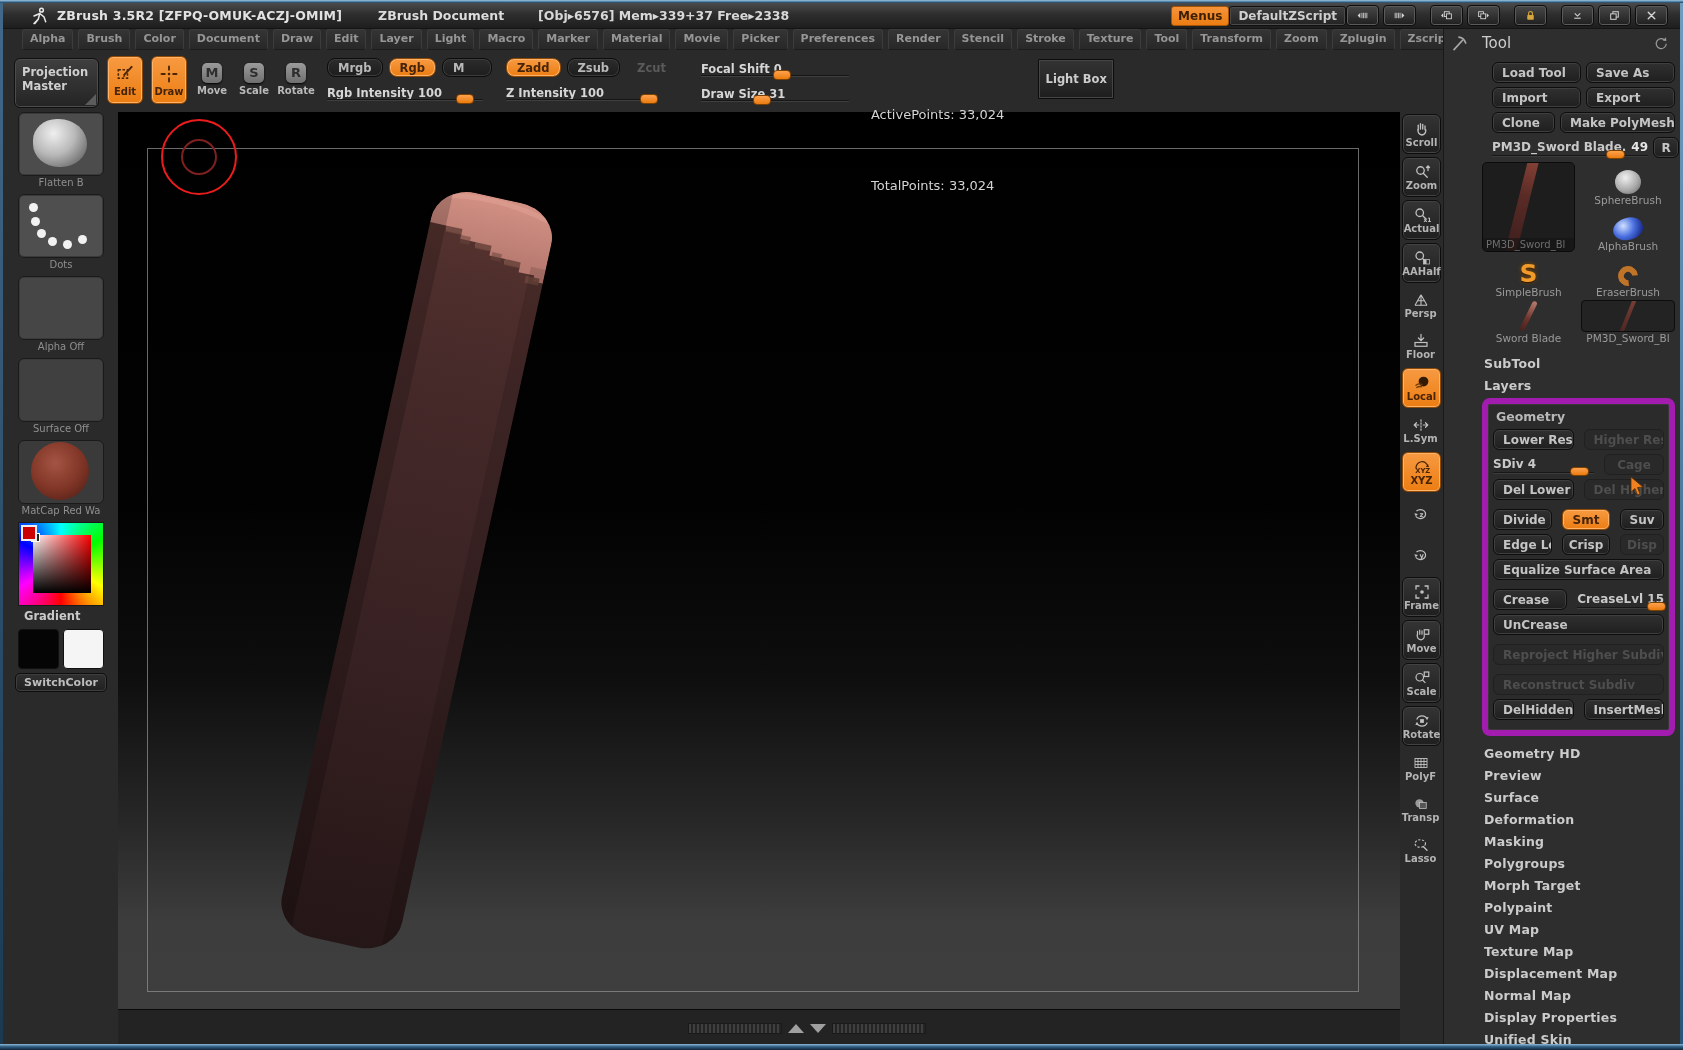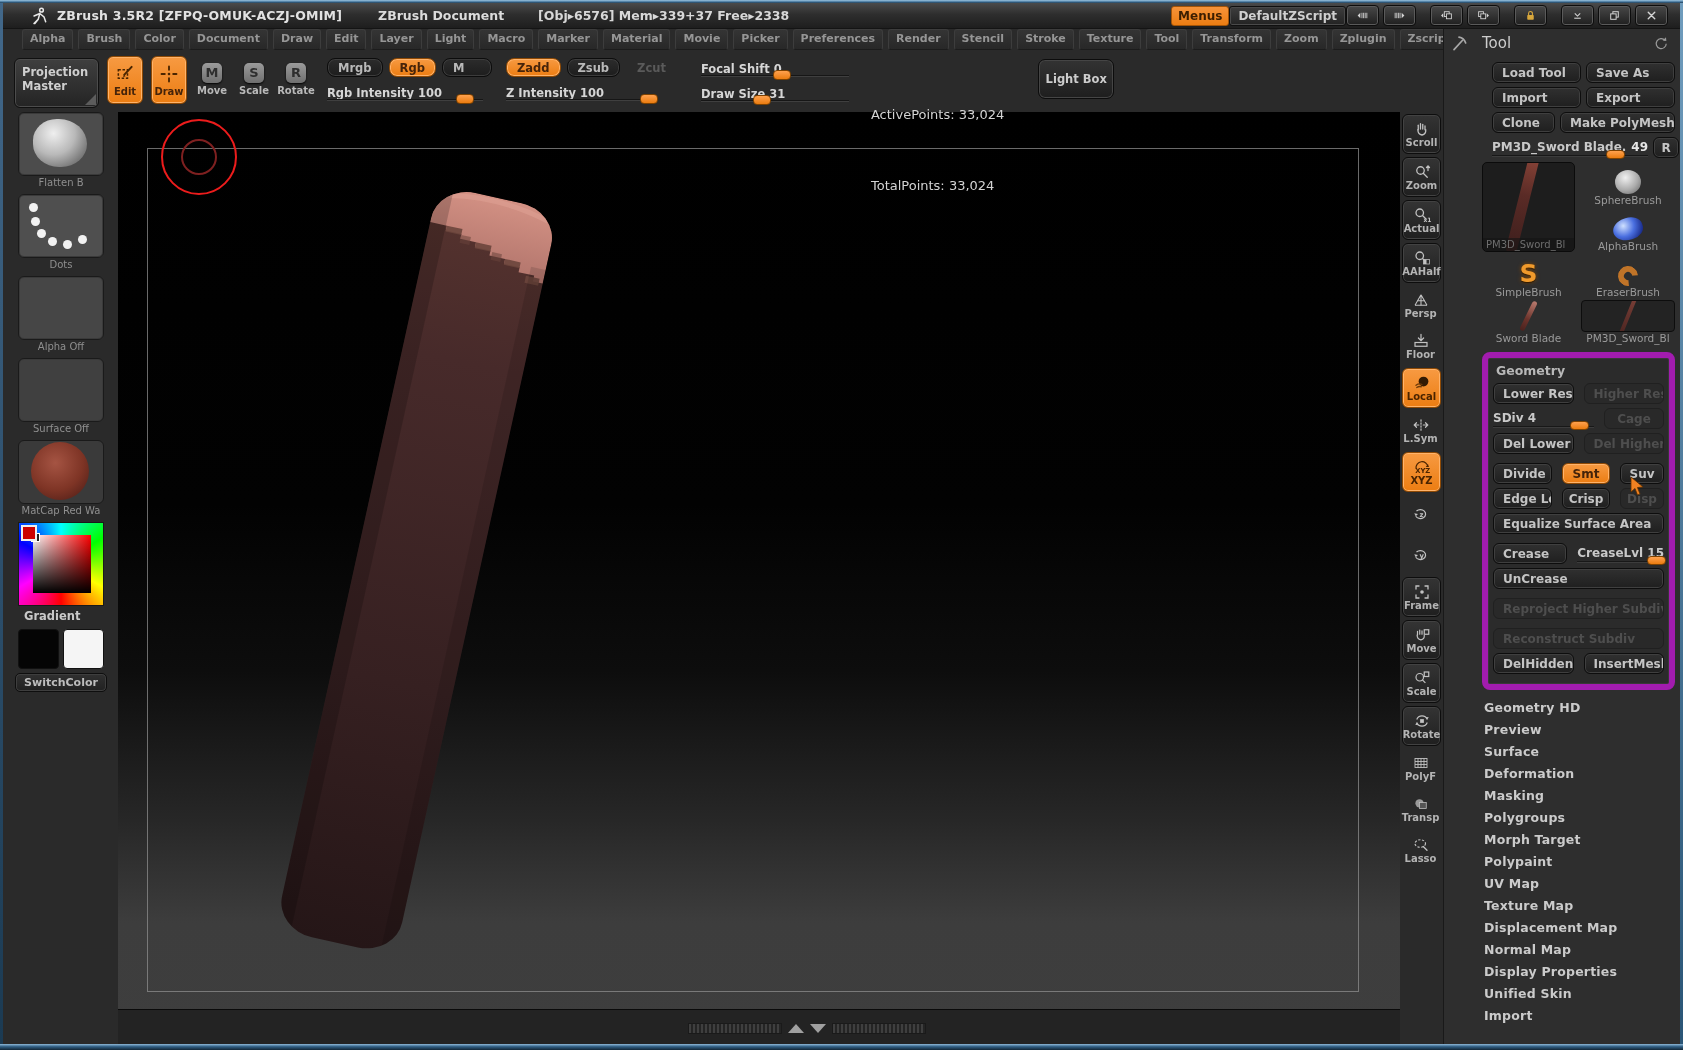--- a/index.html
+++ b/index.html
@@ -69,21 +69,21 @@
   .zslider .lab{font-size:11.5px;font-weight:bold;color:#d6d6d6;white-space:nowrap;}
   .zslider .track{position:absolute;left:0;right:0;bottom:2px;height:1px;background:#161616;box-shadow:0 1px 0 #3f3f3f;}
   .zslider .knob{position:absolute;bottom:-2px;width:16px;height:8px;border-radius:4px;
     background:linear-gradient(180deg,#ffa14e,#ea7c10);border:1px solid #7e4200;}
   .rgbint{width:156px;} .rgbint .knob{left:83%;}
   .zint{width:152px;}  .zint .knob{left:88%;}
   .focal{width:148px;} .focal .knob{left:49%;}
   .dsize{width:148px;} .dsize .knob{left:35%;}
   .points{margin-left:22px;margin-top:4px;display:flex;flex-direction:column;gap:8px;}
   .points .pt{color:#d3d3d3;font-weight:normal;font-size:13px;margin-top:48px;}
-  .lightbox{margin-left:34px;margin-top:4px;width:74px;height:38px;border-radius:7px;
+  .lightbox{margin-left:34px;margin-top:4px;width:74px;height:38px;border-radius:1px;
     background:linear-gradient(180deg,#333,#1e1e1e);border:1px solid #0c0c0c;box-shadow:0 0 0 1px #454545 inset;
     color:#cdcdcd;font-weight:bold;font-size:11.5px;display:flex;align-items:center;justify-content:center;}
   
   .sidebar{position:absolute;left:16px;top:112px;width:90px;display:flex;flex-direction:column;align-items:center;z-index:3;}
   .sb-item{width:86px;display:flex;flex-direction:column;align-items:center;margin-bottom:6px;}
   .sb-thumb{width:84px;height:62px;border-radius:6px;border:1px solid #1a1a1a;
     box-shadow:0 0 0 1px #3a3a3a inset;position:relative;overflow:hidden;}
   .sb-lbl{font-size:10px;color:#8f8f8f;margin-top:1px;white-space:nowrap;}
   .th-brush{background:#4c4c4c;}
   .th-brush .blob{position:absolute;left:14px;top:6px;width:54px;height:48px;border-radius:46% 54% 50% 50%;
@@ -823,20 +823,25 @@
           <span class="mlab">Sword Blade</span>
         </div>
         <div class="mini">
           <div class="minibox">
               <div class="g-sword2"></div>
             </div>
           <span class="mlab">PM3D_Sword_Bl</span>
         </div>
       </div>
 
+      <div>
+
+      <div class="sect">SubTool</div>
+          <div class="sect">Layers</div>
+        </div>
 
       <div class="geo">
         <div class="geo-head">Geometry</div>
         <div class="grow">
           <div class="tbtn">Lower Res</div>
           <div class="tbtn dim">Higher Res</div>
         </div>
         <div class="grow">
           <div class="toolslider">
             <span><span>SDiv</span> <span>4</span></span>

